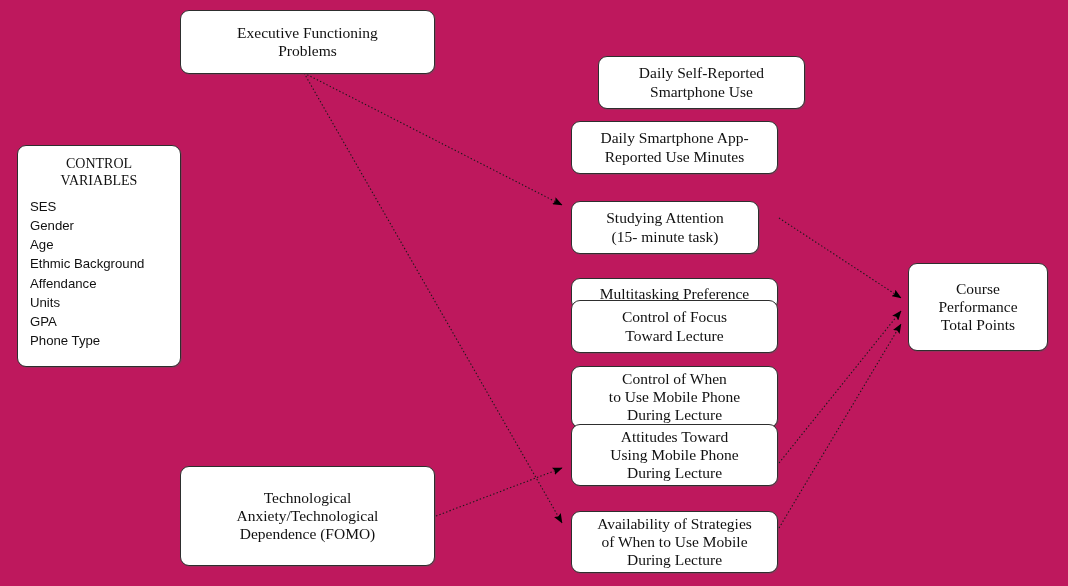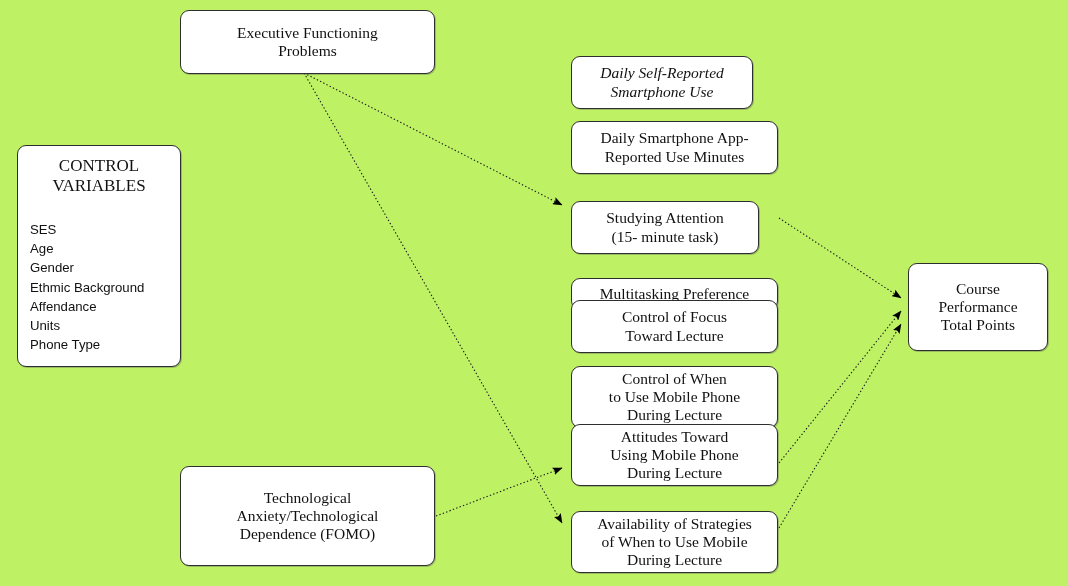--- a/index.html
+++ b/index.html
@@ -4,21 +4,21 @@
 <style>
   html, body {
     margin: 0;
     padding: 0;
     background: #ffffff;
   }
   #canvas {
     position: relative;
     width: 1068px;
     height: 586px;
-    background: #bef264;
+    background: #be185d;
     overflow: hidden;
     font-family: "Liberation Serif", "DejaVu Serif", serif;
   }
   .node {
     position: absolute;
     box-sizing: border-box;
     border: 1.4px solid #2e2e2e;
     border-radius: 9px;
     background: #ffffff;
     display: flex;
@@ -39,25 +39,25 @@
     position: absolute;
     box-sizing: border-box;
     border: 1.4px solid #2e2e2e;
     border-radius: 9px;
     background: #ffffff;
     padding: 10px 12px 8px 12px;
     box-shadow: 1px 1px 0 rgba(90,90,90,0.35);
   }
   .control-title {
     text-align: center;
-    font-size: 17px;
+    font-size: 14px;
     line-height: 1.18;
     color: #111111;
     white-space: pre-line;
-    margin-bottom: 24px;
+    margin-bottom: 8px;
   }
   .control-list {
     font-family: "Liberation Sans", "DejaVu Sans", sans-serif;
     font-size: 13.2px;
     line-height: 1.45;
     color: #111111;
     text-align: left;
   }
   .control-item { display: block; }
   #edges {
@@ -92,37 +92,38 @@
   <div class="node" id="node-executive-functioning" style="left: 180px; top: 10px; width: 255px; height: 64px;">
     <span class="lines">Executive Functioning
 Problems</span>
   </div>
 
   <div class="control-box" id="node-control-variables" style="left: 17px; top: 145px; width: 164px; height: 222px;">
     <div class="control-title">CONTROL
 VARIABLES</div>
     <div class="control-list" id="control-list">
         <span class="control-item">SES</span>
+        <span class="control-item">Gender</span>
         <span class="control-item">Age</span>
-        <span class="control-item">Gender</span>
         <span class="control-item">Ethmic Background</span>
         <span class="control-item">Affendance</span>
         <span class="control-item">Units</span>
+        <span class="control-item">GPA</span>
         <span class="control-item">Phone Type</span>
       </div>
   </div>
 
   <div class="node" id="node-technological-anxiety" style="left: 180px; top: 466px; width: 255px; height: 100px; text-align: center;">
     <span class="lines">Technological
 Anxiety/Technological
 Dependence (FOMO)</span>
   </div>
 
   <div id="mediator-column">
-      <div class="node" style="left: 571px; top: 56px; width: 182px; height: 53px; font-style: italic;">
+      <div class="node" style="left: 598px; top: 56px; width: 207px; height: 53px;">
         <span class="lines">Daily Self-Reported
 Smartphone Use</span>
       </div>
       <div class="node" style="left: 571px; top: 121px; width: 207px; height: 53px;">
         <span class="lines">Daily Smartphone App-
 Reported Use Minutes</span>
       </div>
       <div class="node" style="left: 571px; top: 193px; width: 188px; height: 53px; margin-top: 8px;">
         <span class="lines">Studying Attention
 (15- minute task)</span>

